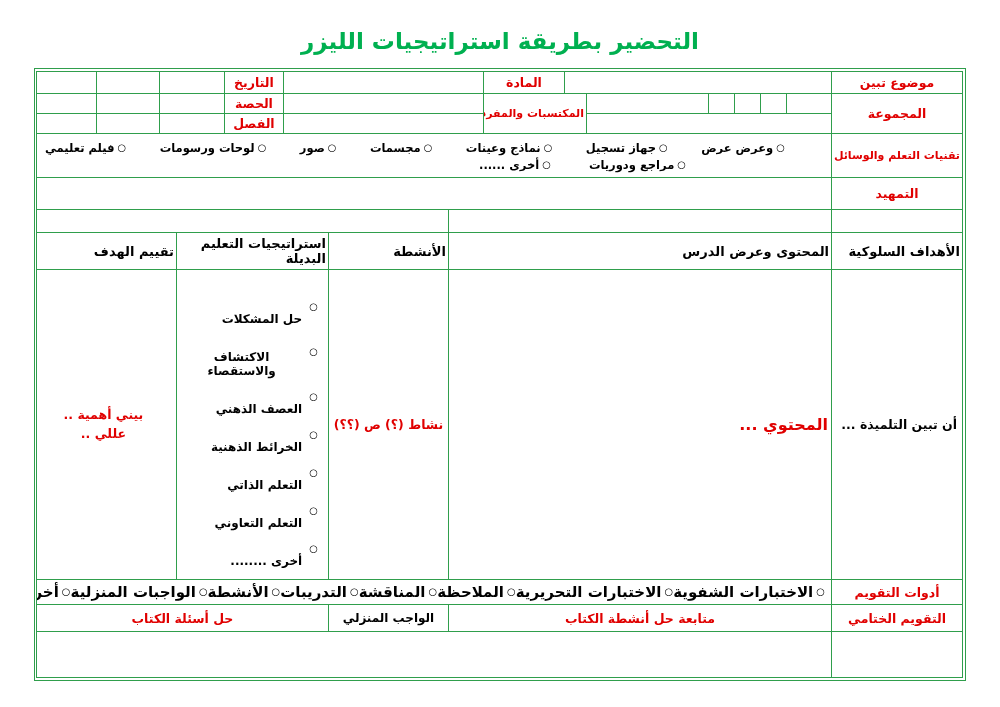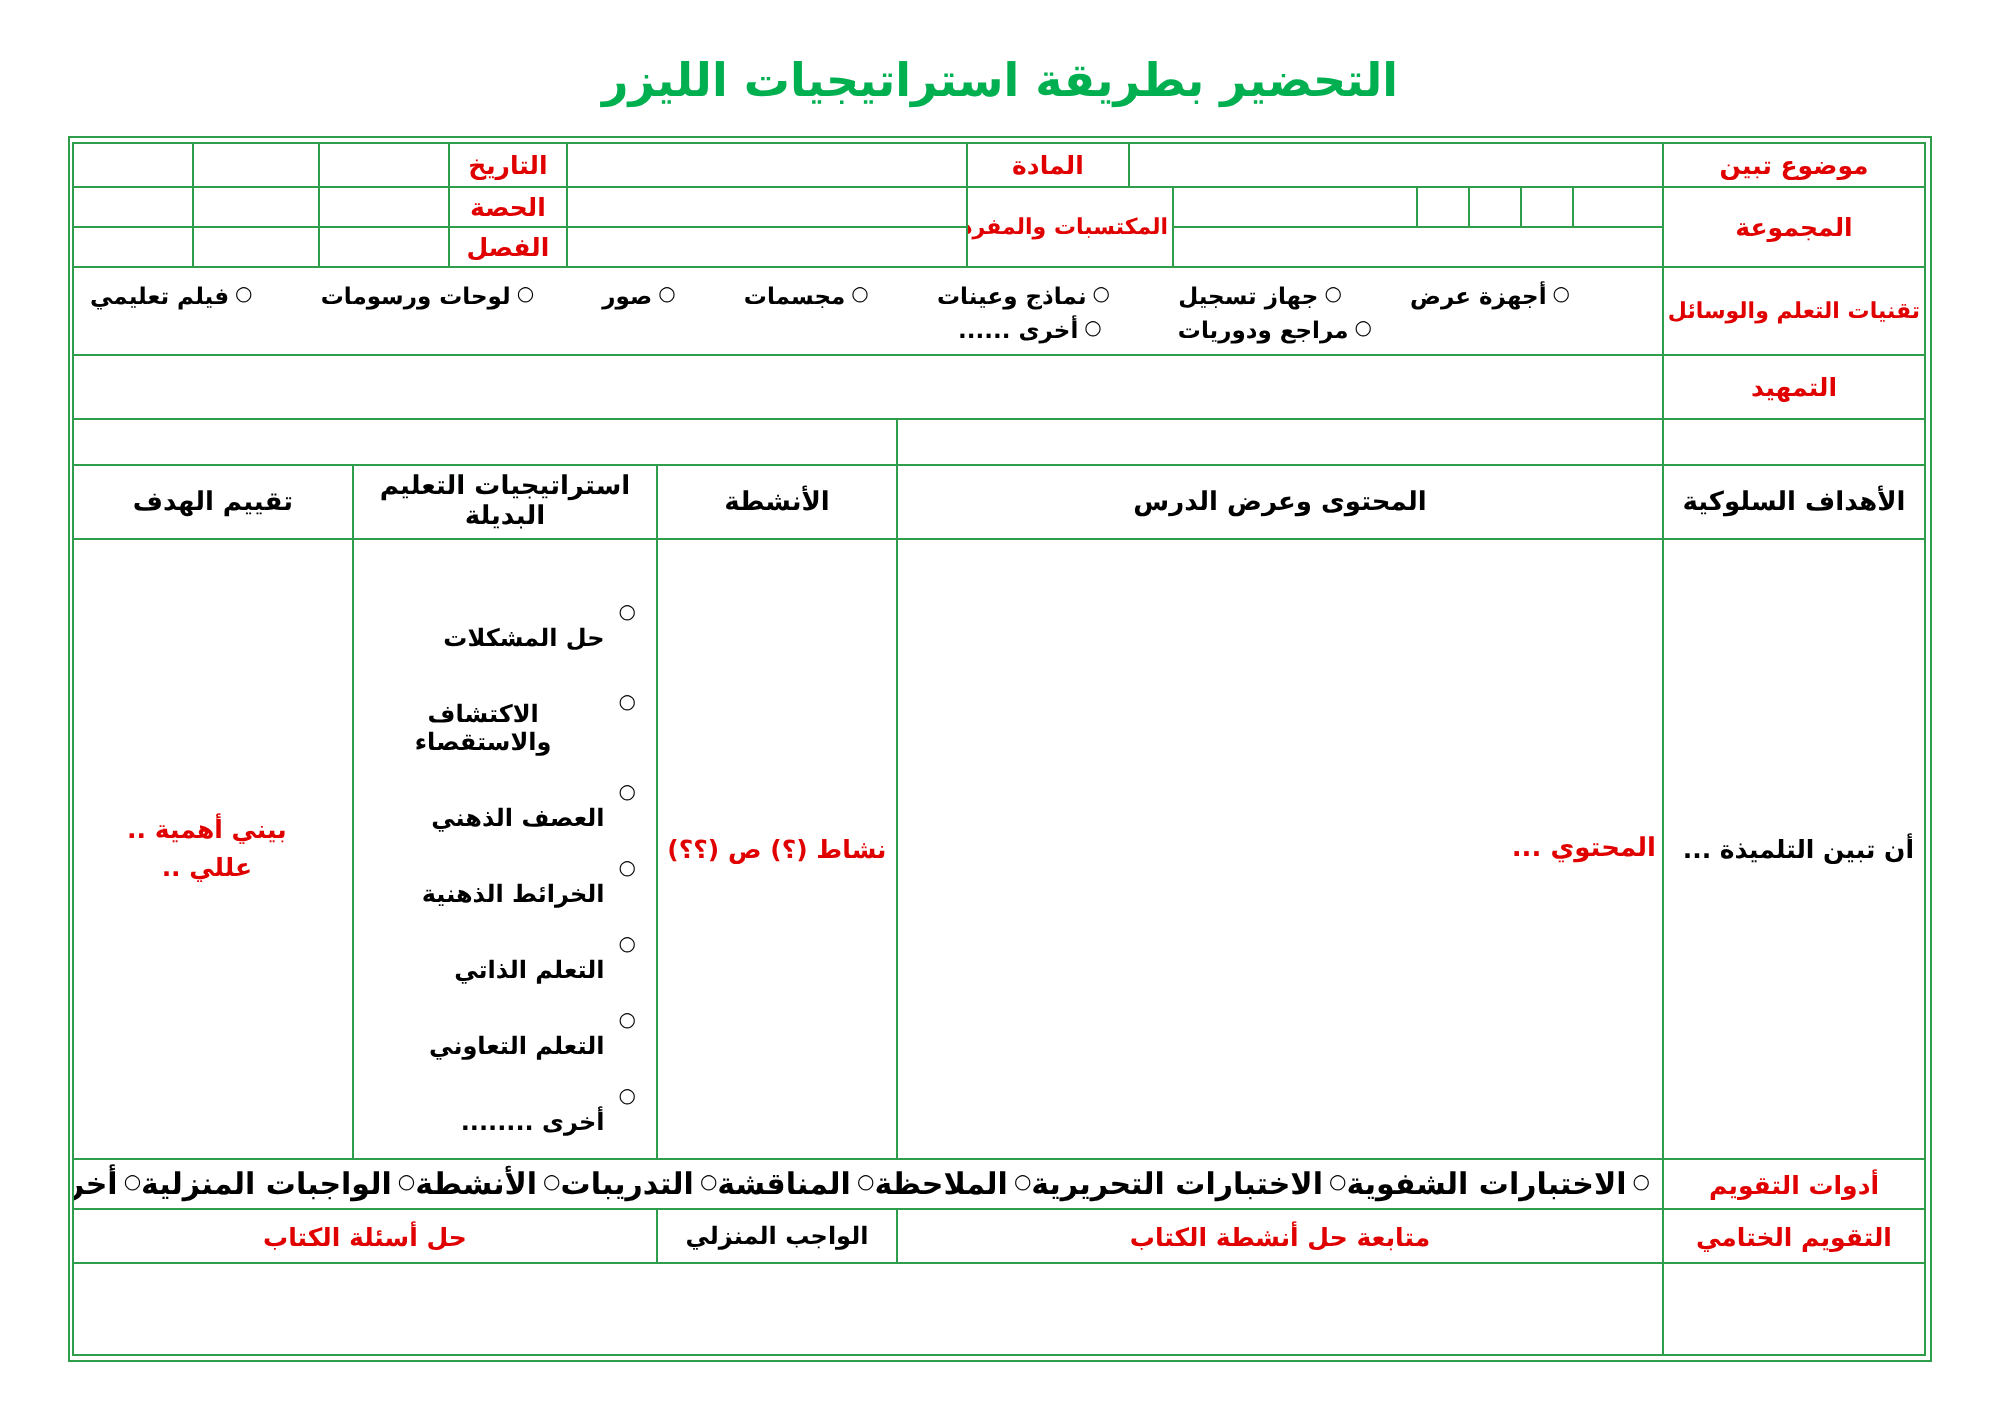--- a/index.html
+++ b/index.html
@@ -61,24 +61,24 @@
   .tech-cell { padding: 0; }
   .tech-line1 {
     display: flex; justify-content: space-between;
     padding: 4px 46px 0 8px;
   }
   .tech-line2 {
     display: flex; justify-content: flex-start; gap: 38px;
     padding: 3px 145px 2px 0;
   }
 
-  .hdr { font-size: 13px; }
+  .hdr { font-size: 13px; text-align: right; }
 
   .cell-objectives { text-align: right; padding-right: 5px; font-size: 12.5px; }
-  .cell-content   { text-align: right; padding-right: 3px; font-size: 13px; }
+  .cell-content   { text-align: right; padding-right: 3px; font-size: 16px; }
   .cell-activities{ font-size: 12.5px; }
   .cell-goal-eval { text-align: center; padding-right: 8px; font-size: 12.5px; }
   .cell-goal-eval div { line-height: 1.5; }
 
   .strat-cell { padding: 0; vertical-align: top; }
   .strat-list {
     display: flex; flex-direction: column; justify-content: space-between;
     height: 306px;
     padding: 18px 10px 22px 4px;
   }
@@ -154,21 +154,21 @@
     <td></td>
     <td></td>
   </tr>
 
   <tr class="rD">
     <td class="lbl-small">تقنيات التعلم والوسائل</td>
     <td colspan="15" class="tech-cell">
       <div class="tech-line1">
         <span class="opt">
                 <span class="circ">○</span>
-                <span class="optlbl">أجهزة عرض</span>
+                <span class="optlbl">وعرض عرض</span>
               </span>
         <span class="opt">
                 <span class="circ">○</span>
                 <span class="optlbl">جهاز تسجيل</span>
               </span>
         <span class="opt">
                 <span class="circ">○</span>
                 <span class="optlbl">نماذج وعينات</span>
               </span>
         <span class="opt">

